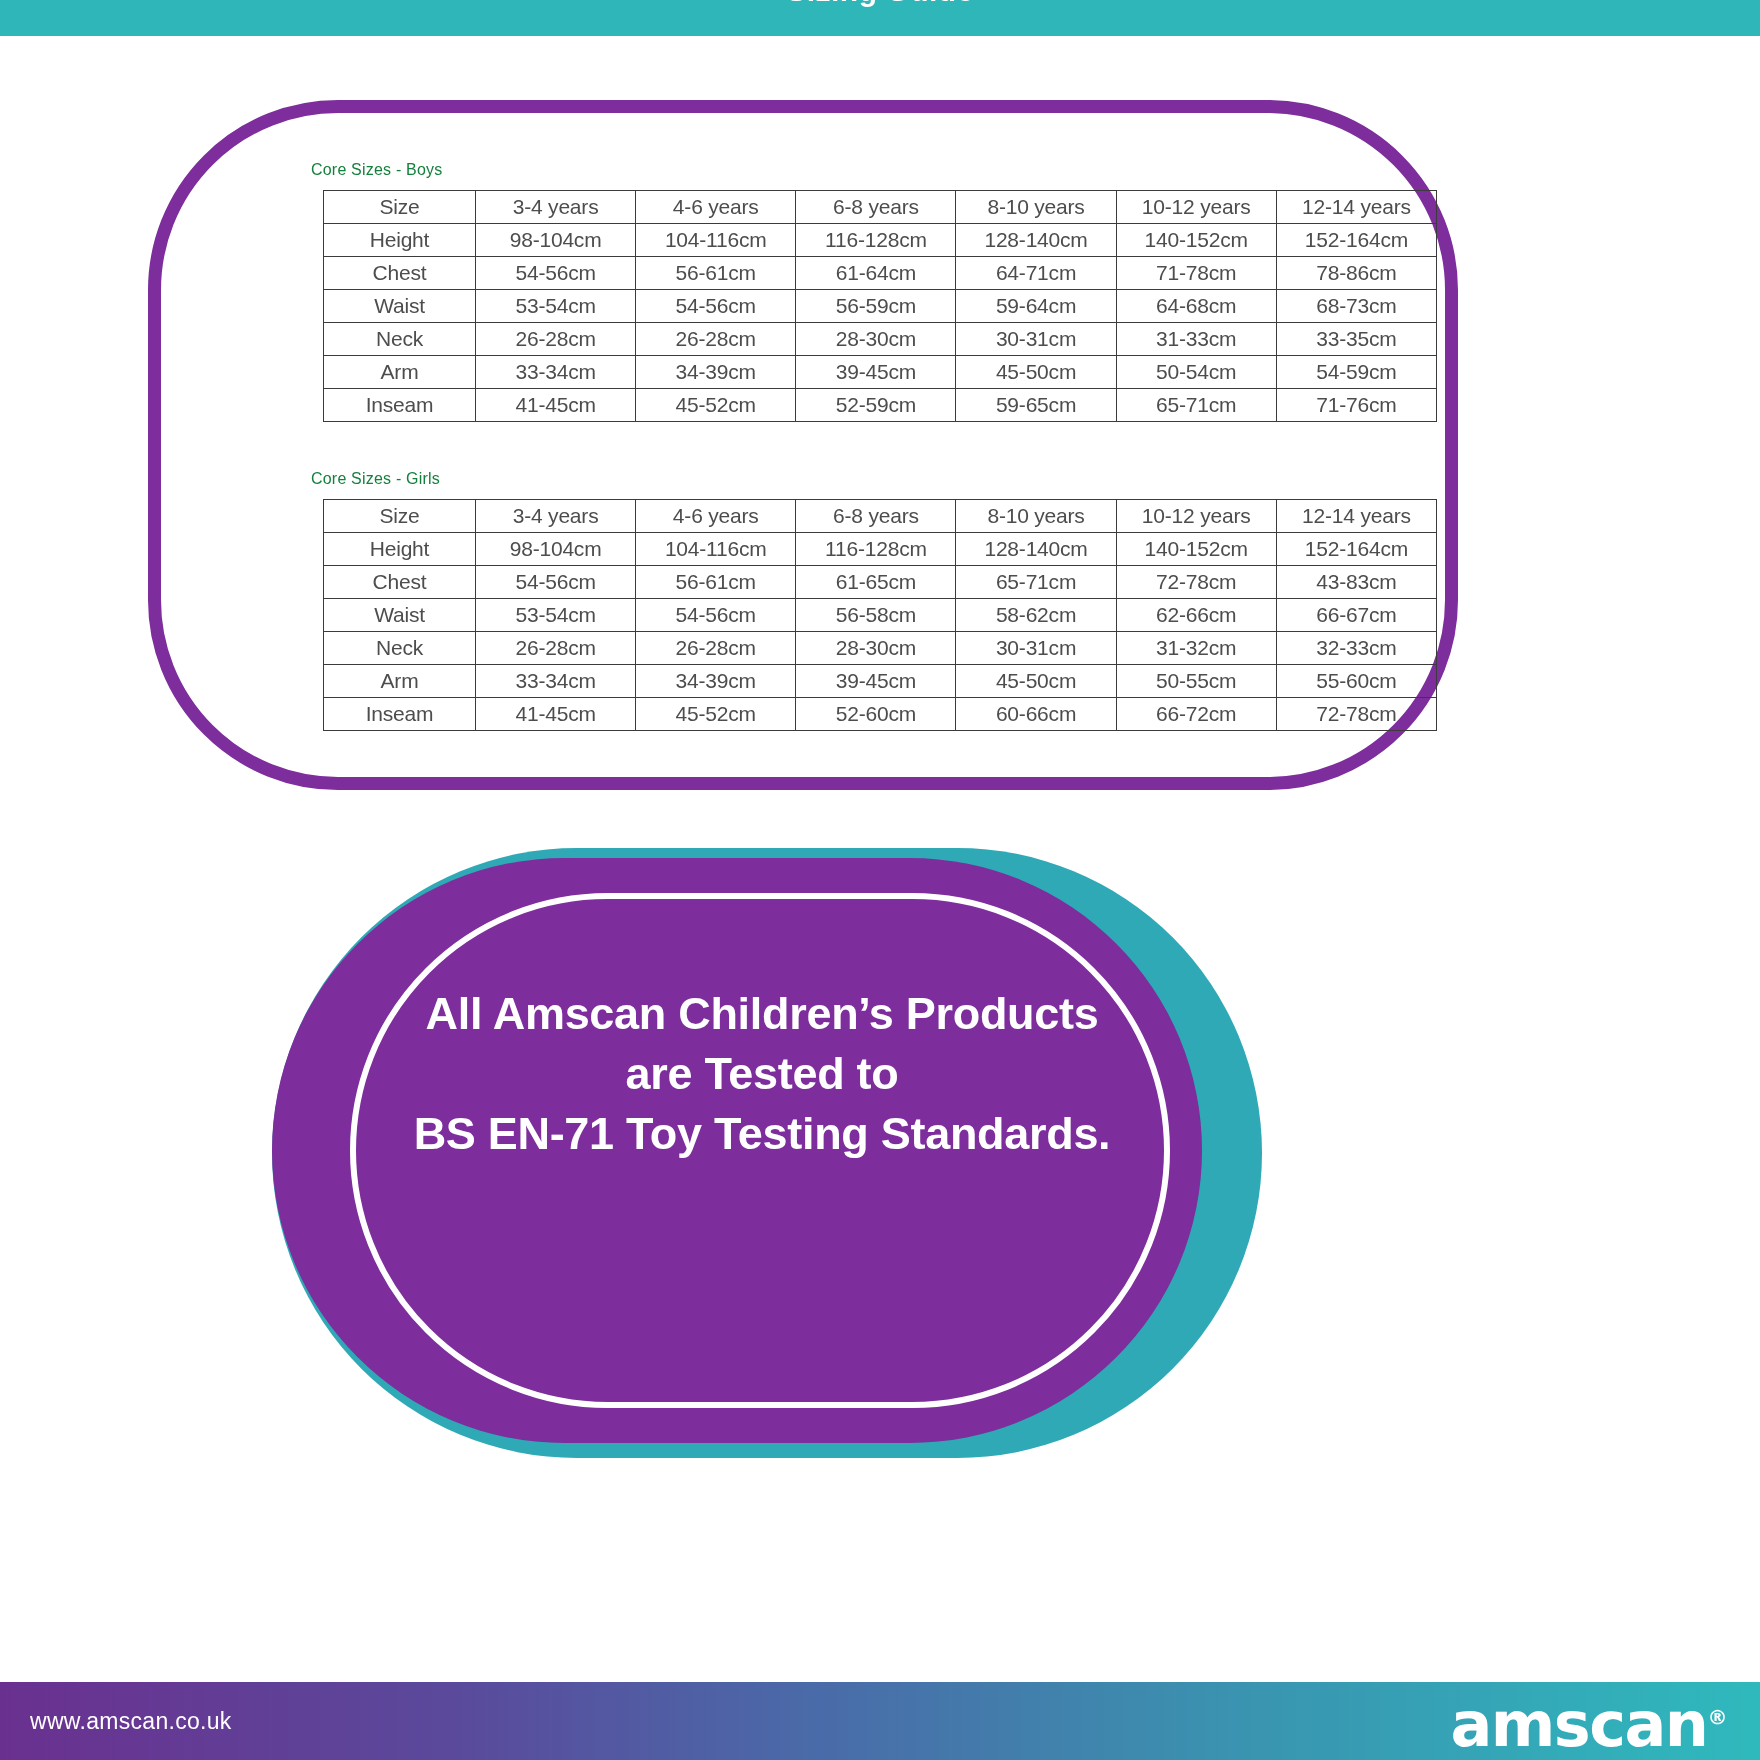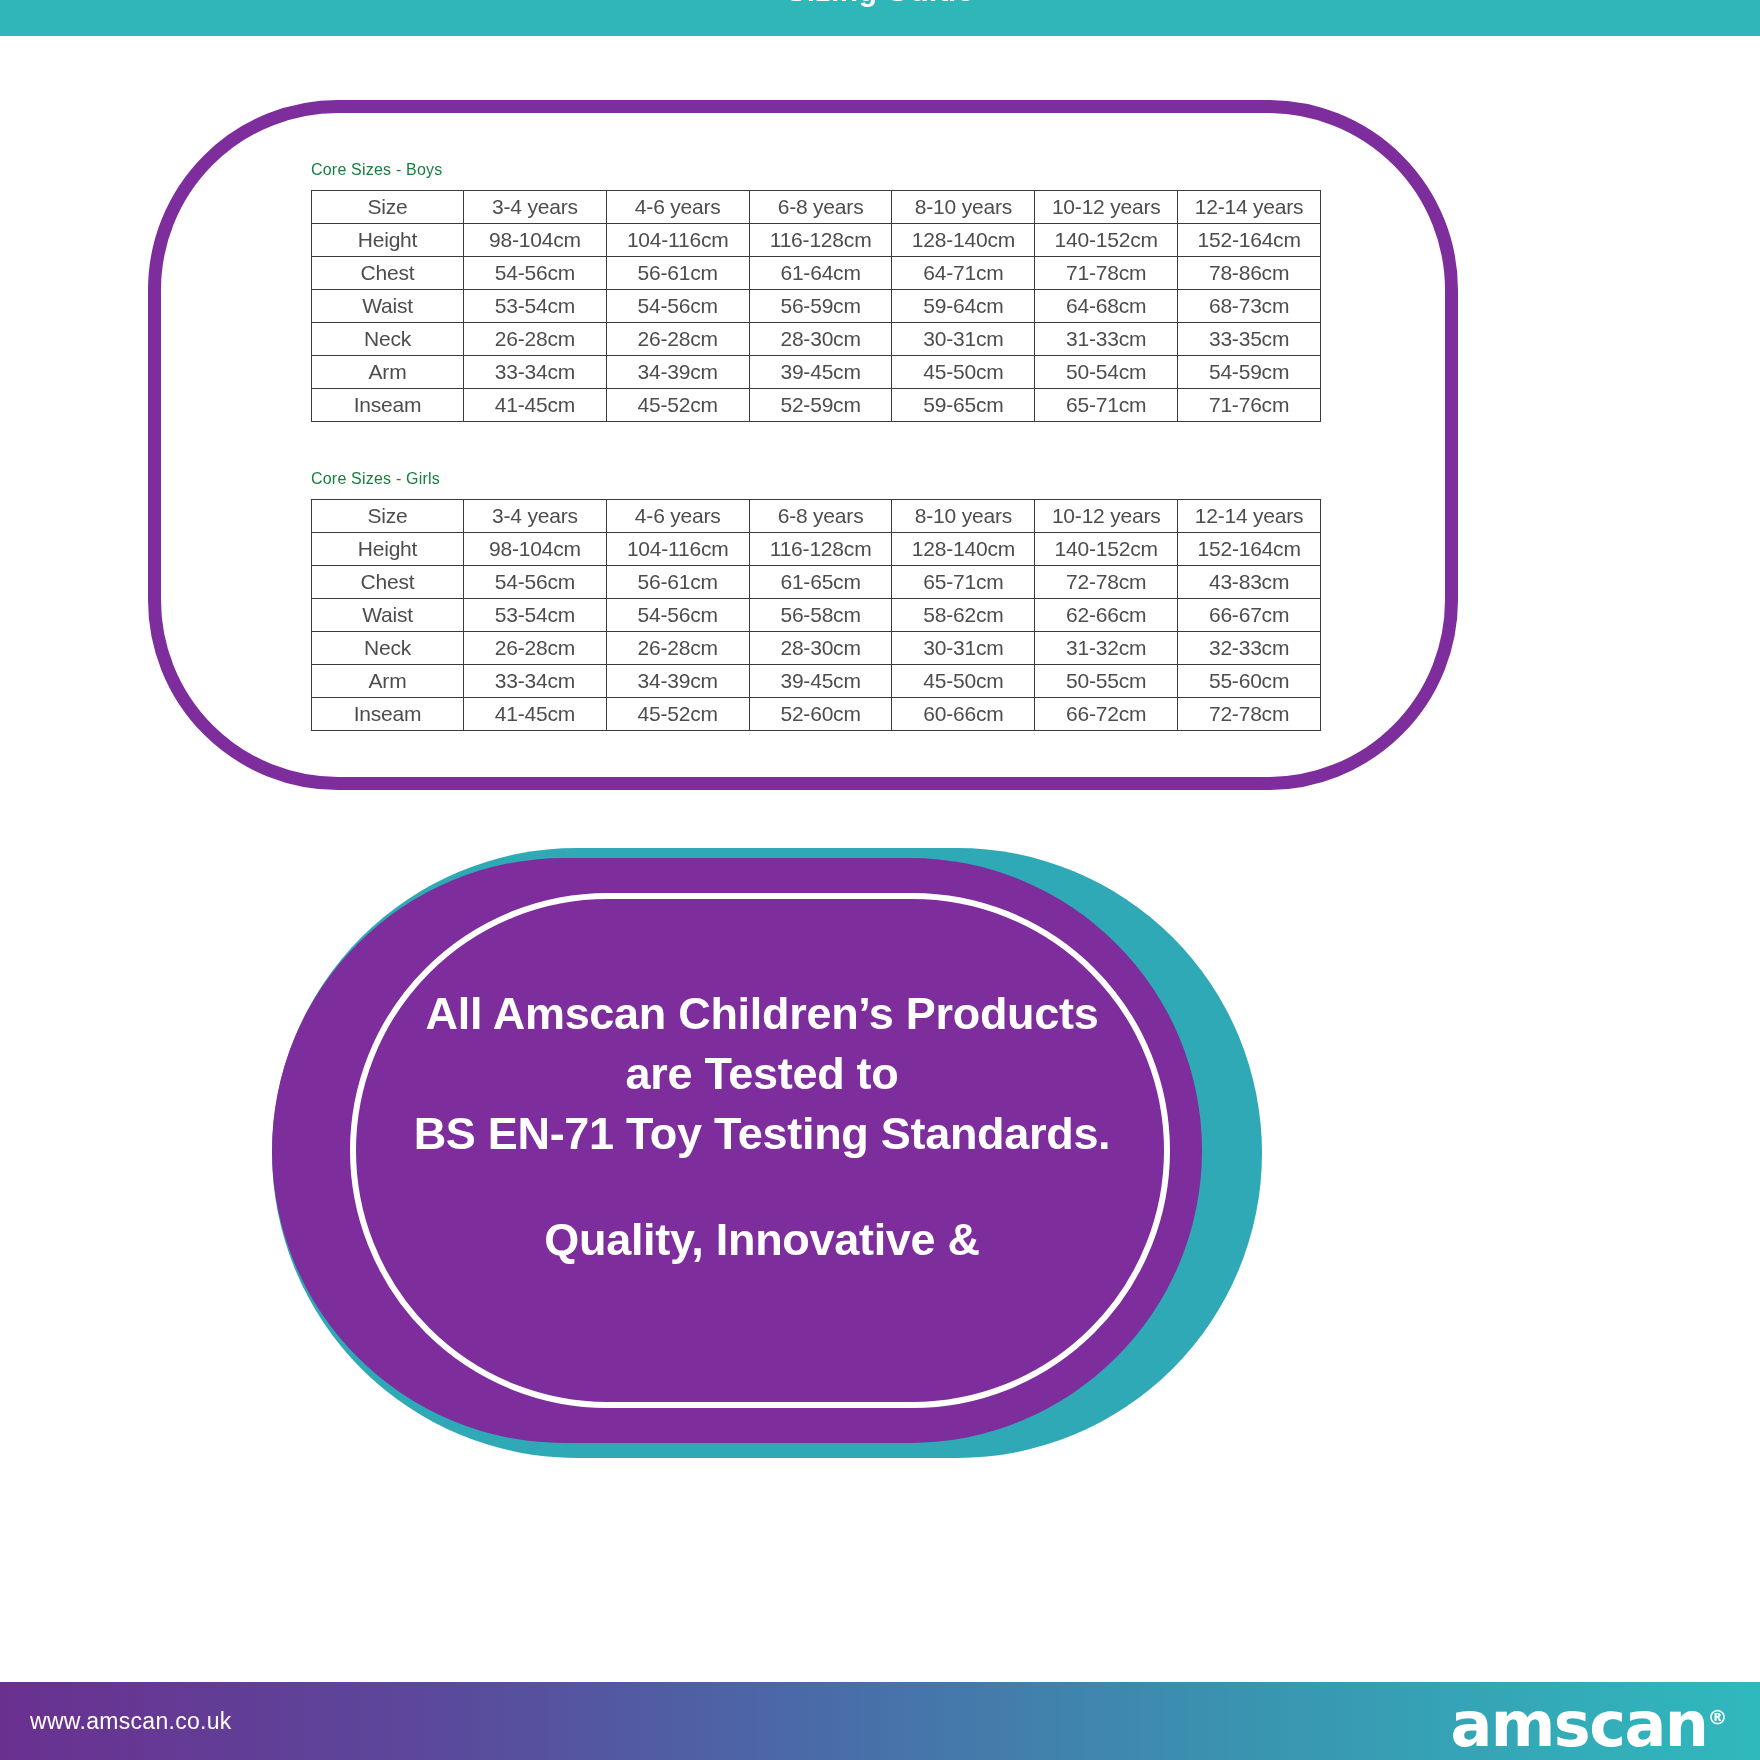--- a/index.html
+++ b/index.html
@@ -61,22 +61,23 @@
   .section-caption {
     font-size: 16px;
     color: #15803d;
     letter-spacing: 0.2px;
     margin-bottom: 11px;
     font-family: Liberation Sans, sans-serif;
   }
 
   table.size-table {
     border-collapse: collapse;
-    width: 1010px;
+    width: 1114px;
     table-layout: fixed;
+    margin-left: 12px;
   }
   table.size-table td {
     border: 1.6px solid #3b3b3b;
     height: 33px;
     text-align: center;
     vertical-align: middle;
     font-size: 21px;
     color: #4d4d4d;
     font-family: "Liberation Sans", sans-serif;
     letter-spacing: -0.2px;
@@ -328,21 +329,20 @@
 
   <div class="badge-wrap">
     <div class="badge-teal"></div>
     <div class="badge-purple"></div>
     <div class="badge-outline"></div>
     <div class="badge-text">
       <div class="badge-line big">All Amscan Children’s Products</div>
       <div class="badge-line big">are Tested to</div>
       <div class="badge-line big">BS EN-71 Toy Testing Standards.</div>
       <div class="badge-spacer"></div>
-      <div class="badge-line big">Quality, Innovative &amp;</div>
     </div>
   </div>
 
   <div class="footer-bar">
     <div class="footer-url">www.amscan.co.uk</div>
     <div class="footer-logo">
       <span>amscan</span><sup>®</sup>
     </div>
   </div>
 

